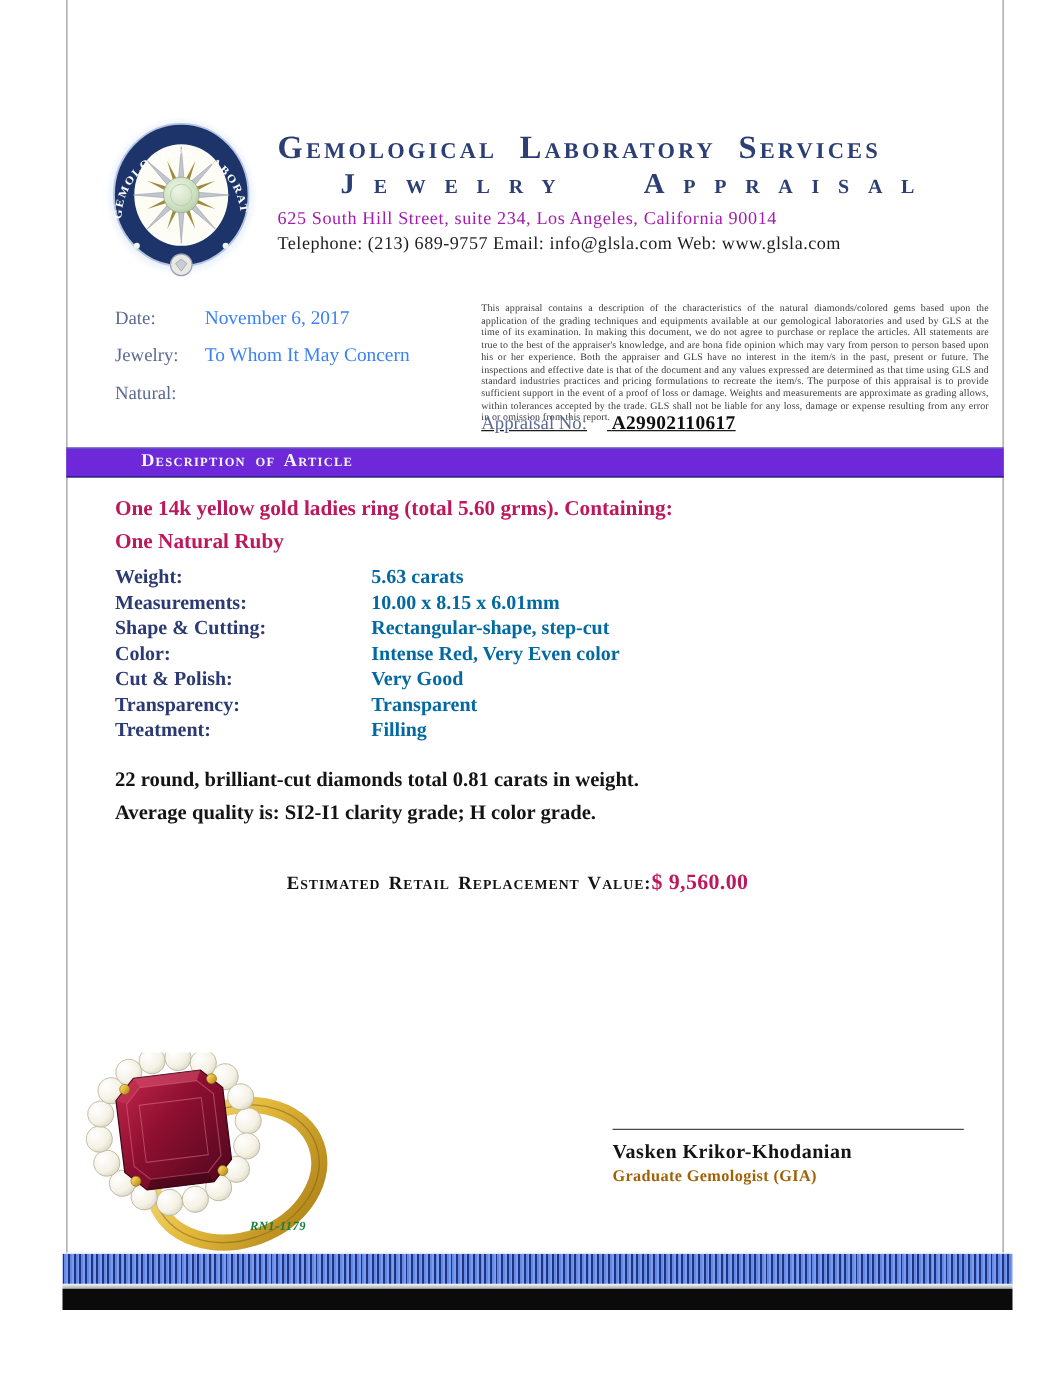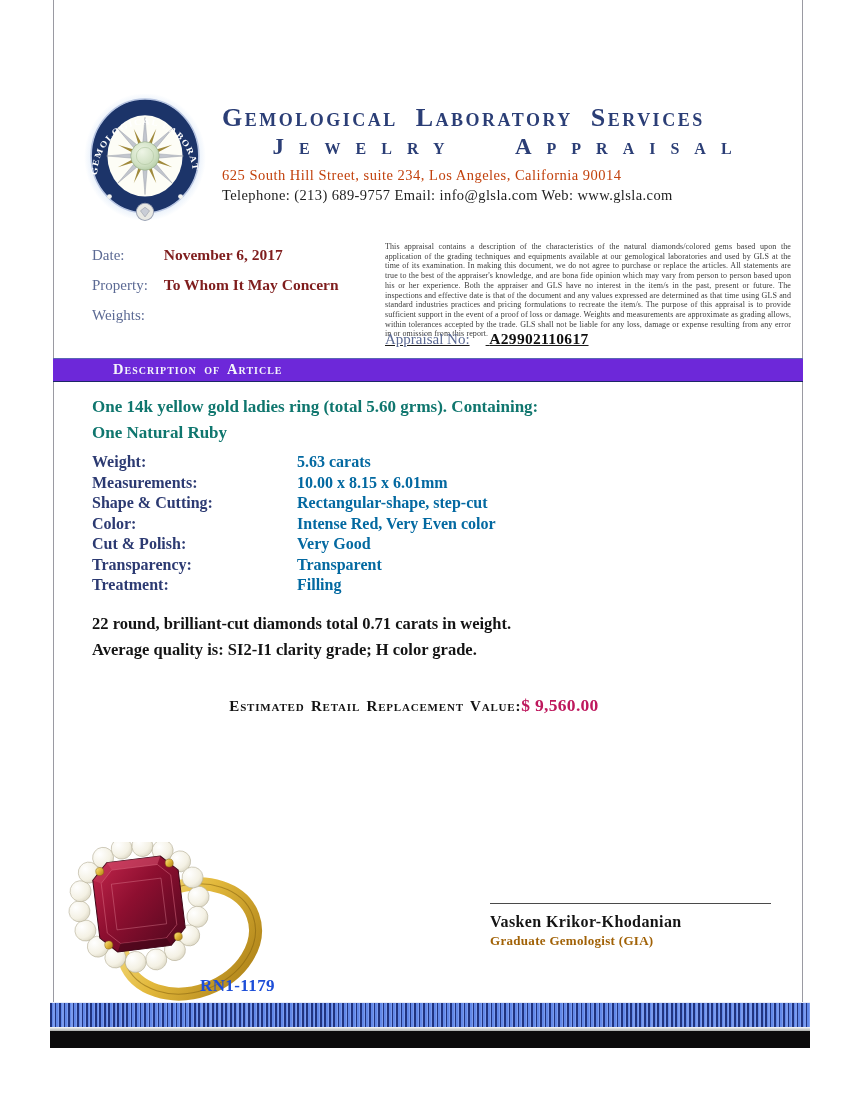--- a/index.html
+++ b/index.html
@@ -16,28 +16,28 @@
   .logo{position:absolute;left:84px;top:94px;width:122px;height:128px;}
   .head-text{position:absolute;left:222px;top:103px;width:575px;}
   .head-title{
     margin:0;font-size:26px;font-weight:bold;color:#2b3e76;
     font-variant:small-caps;letter-spacing:2.5px;word-spacing:9px;white-space:nowrap;
   }
   .head-subtitle{
     margin:1px 0 0 0;font-size:23px;font-weight:bold;color:#2b3e76;
     font-variant:small-caps;letter-spacing:15px;word-spacing:36px;white-space:nowrap;text-align:center;
   }
-  .head-addr{margin:7px 0 0 0;font-size:14.5px;color:#c2410c;letter-spacing:.5px;}
+  .head-addr{margin:7px 0 0 0;font-size:14.5px;color:#a21caf;letter-spacing:.5px;}
   .head-contact{margin:3px 0 0 0;font-size:14.5px;color:#1d1d1d;letter-spacing:.4px;}
 
   
   .meta{position:absolute;left:92px;top:246px;width:290px;}
   .meta-row{height:30px;font-size:15px;}
   .meta-label{display:inline-block;width:68px;color:#5c6a94;}
-  .meta-value{font-weight:bold;color:#7f1d1d;font-size:15.5px;}
+  .meta-value{font-weight:normal;color:#3b82f6;font-size:15.5px;}
 
   .disclaimer{
     position:absolute;left:385px;top:234px;width:406px;
     font-size:8px;line-height:9.7px;text-align:justify;color:#3a3a3a;
     letter-spacing:.1px;
   }
   .appraisal{position:absolute;left:385px;top:330px;font-size:15px;text-decoration:underline;}
   .appraisal .lbl{color:#5c6a94;margin-right:16px;}
   .appraisal .val{font-weight:bold;color:#101010;font-size:15.5px;letter-spacing:.3px;}
 
@@ -45,38 +45,38 @@
   .section-bar{
     position:absolute;left:53px;top:358px;width:750px;height:22px;
     background:#6d28d9;border-top:1px solid #5a66b5;border-bottom:1px solid #1d2766;
   }
   .section-title{
     margin:0;padding-left:60px;line-height:21px;font-size:14.5px;font-weight:bold;
     color:#f4f5fb;font-variant:small-caps;letter-spacing:1px;word-spacing:3px;
   }
 
   
-  .intro{position:absolute;left:92px;top:394px;font-size:17px;font-weight:bold;line-height:26px;color:#0f766e;}
+  .intro{position:absolute;left:92px;top:394px;font-size:17px;font-weight:bold;line-height:26px;color:#be185d;}
   .props{position:absolute;left:92px;top:452px;font-size:16px;line-height:20.5px;}
   .prop-label{display:inline-block;width:178px;font-weight:bold;color:#2c3a72;}
   .prop-value{font-weight:bold;color:#0369a1;margin-left:23px;}
   .diamonds{position:absolute;left:92px;top:611px;font-size:16.5px;font-weight:bold;line-height:26px;color:#141414;}
 
   .valuation{position:absolute;left:92px;top:695px;width:644px;display:flex;justify-content:center;align-items:baseline;}
   .valuation-label{
     font-size:15px;font-weight:bold;color:#141414;
     font-variant:small-caps;letter-spacing:.8px;word-spacing:2px;
   }
   .valuation-amount{font-size:17.5px;font-weight:bold;color:#be185d;letter-spacing:.3px;}
 
   
   .photo{position:absolute;left:58px;top:842px;width:232px;height:160px;}
   .photo-ref{
-    position:absolute;left:200px;top:976px;font-size:17px;font-weight:bold;
-    color:#1d4ed8;letter-spacing:.4px;
+    position:absolute;left:200px;top:976px;font-size:10px;font-weight:bold;
+    color:#15803d;letter-spacing:.4px;font-style:italic;
   }
 
   
   .signature{position:absolute;left:490px;top:903px;width:281px;border-top:1.5px solid #4a4a4a;}
   .sig-name{margin:9px 0 0 0;font-size:16px;font-weight:bold;color:#141414;letter-spacing:.4px;}
   .sig-title{margin:2px 0 0 0;font-size:13px;font-weight:bold;color:#a16207;letter-spacing:.3px;}
 
   
   .bar-stripes{
     position:absolute;left:50px;top:1002px;width:760px;height:25px;
@@ -161,25 +161,25 @@
     <p class="head-addr">625 South Hill Street, suite 234, Los Angeles, California 90014</p>
     <p class="head-contact">Telephone: (213) 689-9757  Email: info@glsla.com  Web: www.glsla.com</p>
   </div>
 
   <div class="meta">
     <div class="meta-row">
       <span class="meta-label">Date:</span>
       <span class="meta-value">November 6, 2017</span>
     </div>
     <div class="meta-row">
-      <span class="meta-label">Property:</span>
+      <span class="meta-label">Jewelry:</span>
       <span class="meta-value">To Whom It May Concern</span>
     </div>
     <div class="meta-row">
-      <span class="meta-label">Weights:</span>
+      <span class="meta-label">Natural:</span>
       <span class="meta-value"></span>
     </div>
   </div>
 
   <p class="disclaimer">This appraisal contains a description of the characteristics of the natural diamonds/colored gems based upon the application of the grading techniques and equipments available at our gemological laboratories and used by GLS at the time of its examination. In making this document, we do not agree to purchase or replace the articles. All statements are true to the best of the appraiser's knowledge, and are bona fide opinion which may vary from person to person based upon his or her experience. Both the appraiser and GLS have no interest in the item/s in the past, present or future. The inspections and effective date is that of the document and any values expressed are determined as that time using GLS and standard industries practices and pricing formulations to recreate the item/s. The purpose of this appraisal is to provide sufficient support in the event of a proof of loss or damage. Weights and measurements are approximate as grading allows, within tolerances accepted by the trade. GLS shall not be liable for any loss, damage or expense resulting from any error in or omission from this report.</p>
 
   <div class="appraisal">
     <span class="lbl">Appraisal No:</span>
     <span class="val">A29902110617</span>
   </div>
@@ -218,21 +218,21 @@
       <span class="prop-label">Transparency:</span>
       <span class="prop-value">Transparent</span>
     </div>
     <div>
       <span class="prop-label">Treatment:</span>
       <span class="prop-value">Filling</span>
     </div>
   </div>
 
   <div class="diamonds">
-    <div>22 round, brilliant-cut diamonds total 0.71 carats in weight.</div>
+    <div>22 round, brilliant-cut diamonds total 0.81 carats in weight.</div>
     <div>Average quality is: SI2-I1 clarity grade; H color grade.</div>
   </div>
 
   <div class="valuation">
     <span class="valuation-label">Estimated Retail Replacement Value:</span>
     <span class="valuation-amount">$ 9,560.00</span>
   </div>
 
   <div class="photo">
     <svg viewBox="0 0 230 160" width="232" height="160">

